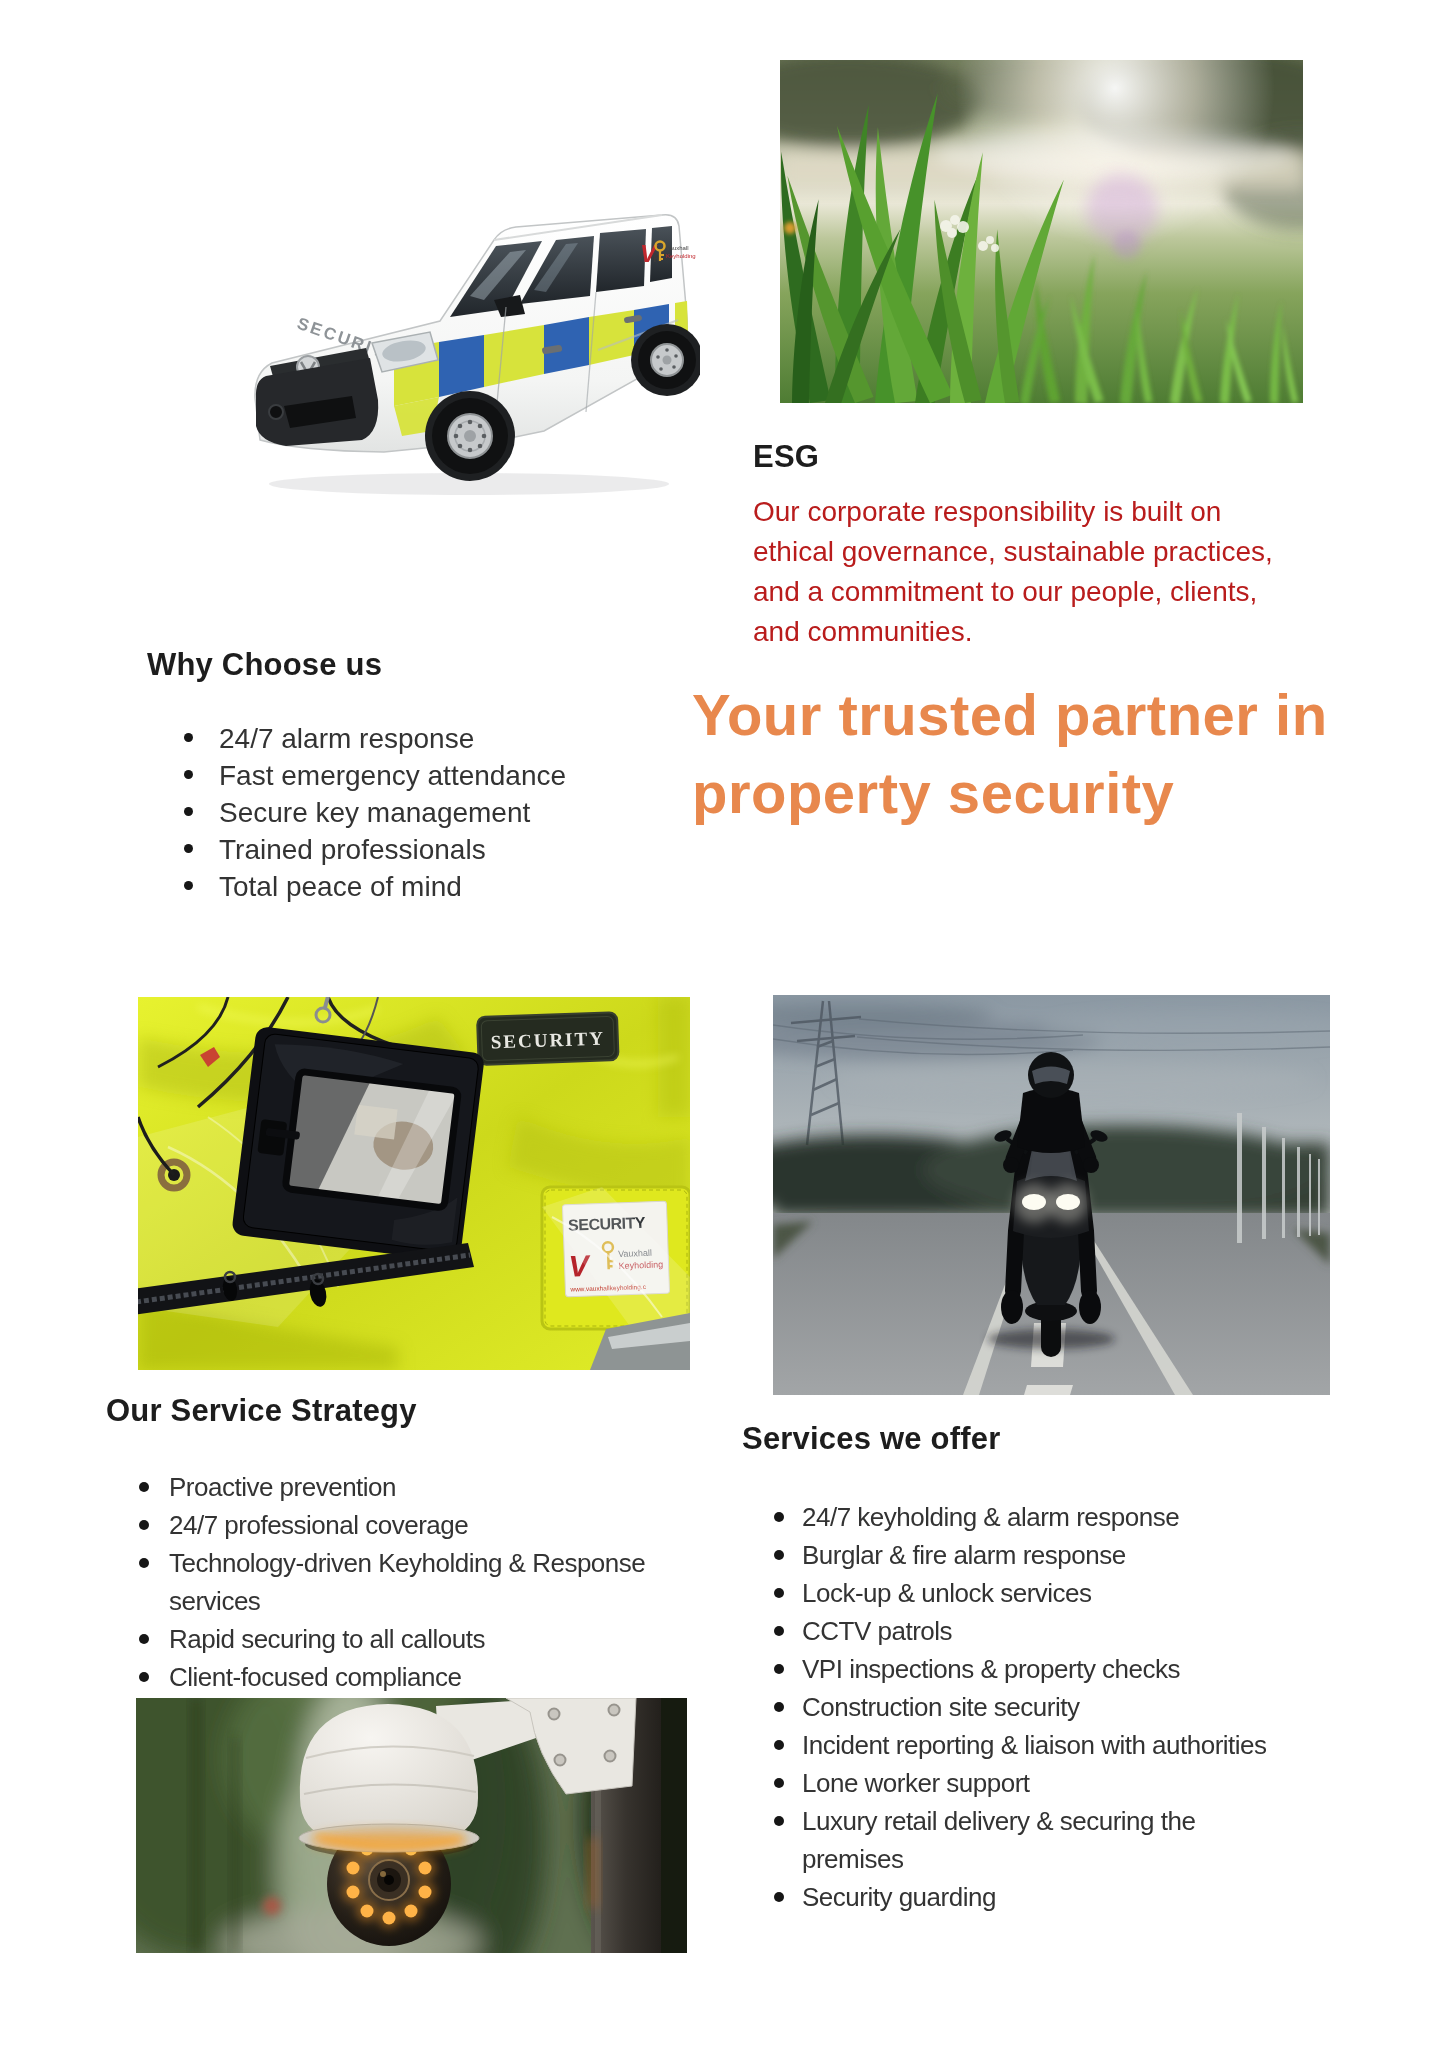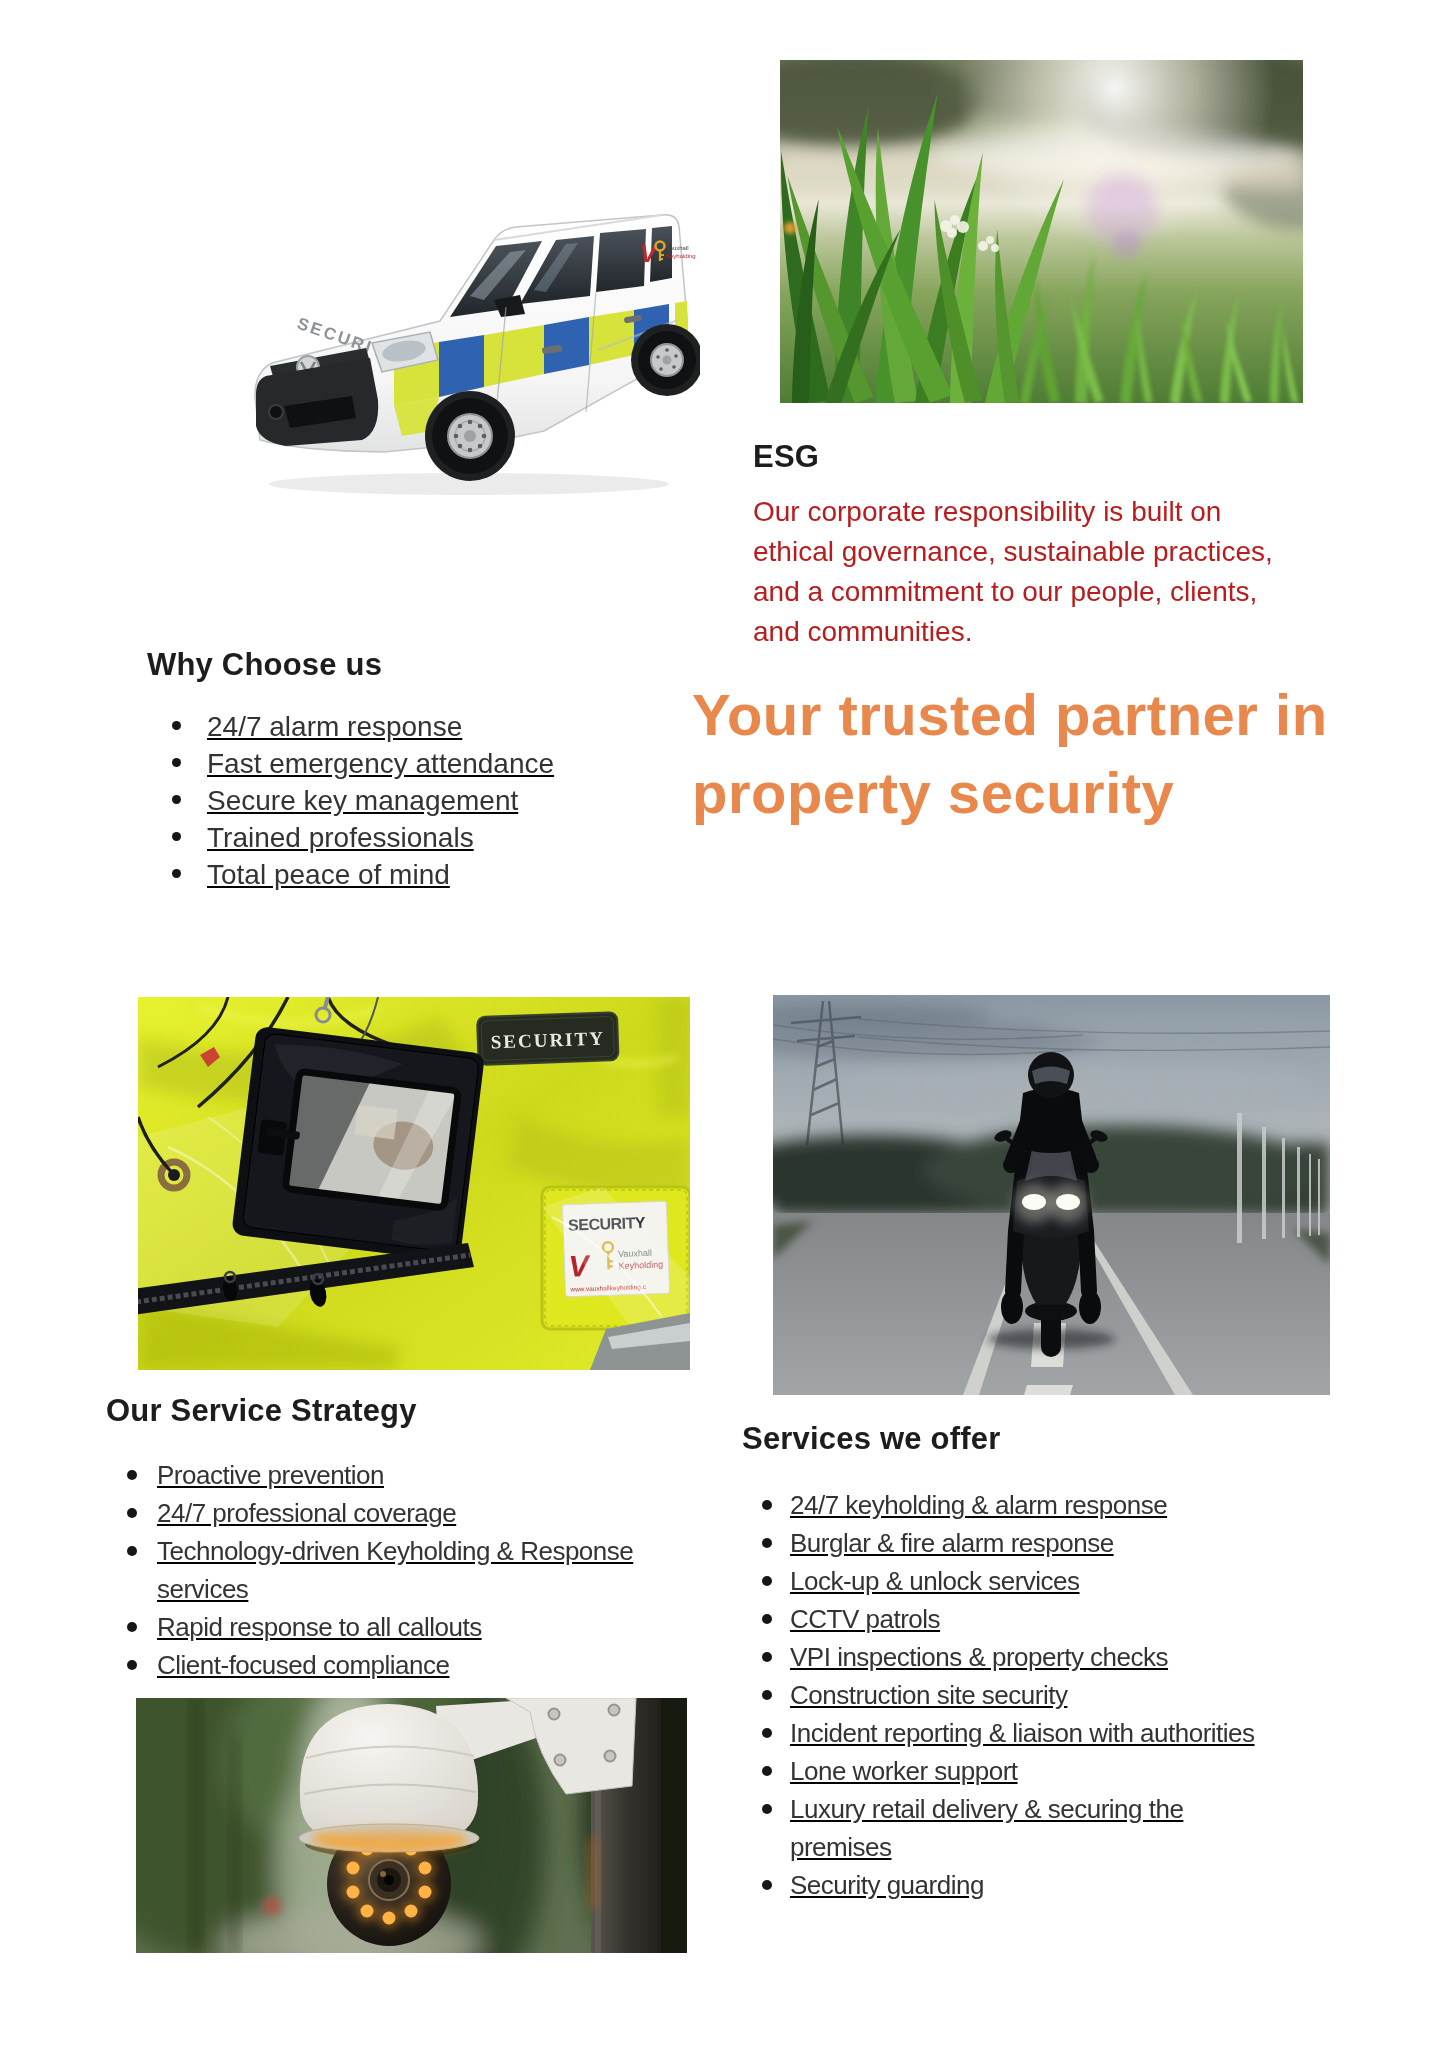--- a/index.html
+++ b/index.html
@@ -4,21 +4,21 @@
 <style>
   html,body{margin:0;padding:0;background:#ffffff;}
   #page{position:relative;width:1440px;height:2052px;background:#ffffff;overflow:hidden;
         font-family:"Liberation Sans",sans-serif;}
   .photo{position:absolute;}
   .photo svg{display:block;}
   .h{position:absolute;font-weight:700;color:#1d1d1d;font-size:31px;line-height:1.1;letter-spacing:.2px;margin-top:10px;}
   .esg-body{position:absolute;left:753px;top:492px;width:545px;font-size:28px;line-height:40px;color:#b91c1c;}
   .hero{position:absolute;left:692px;top:676px;width:680px;text-align:left;
         font-size:58px;line-height:78px;font-weight:700;letter-spacing:.5px;}
-  ul.blist{position:absolute;list-style:none;margin:4px;padding:0;text-decoration:underline;}
+  ul.blist{position:absolute;list-style:none;margin:16px;padding:0;}
   ul.blist li{position:relative;color:#333;}
   ul.blist li .dot{position:absolute;border-radius:50%;background:#161616;}
   ul.why{left:147px;top:704px;width:480px;}
   ul.why li{padding-left:56px;font-size:28px;line-height:37px;}
   ul.why li .dot{left:21px;top:13px;width:9px;height:9px;}
   ul.strategy{left:106px;top:1452px;width:552px;}
   ul.strategy li{padding-left:47px;font-size:26px;line-height:38px;letter-spacing:-.5px;width:500px;}
   ul.strategy li .dot{left:17px;top:14px;width:10px;height:10px;}
   ul.services{left:742px;top:1482px;width:528px;}
   ul.services li{padding-left:44px;font-size:26px;line-height:38px;letter-spacing:-.5px;width:480px;}
@@ -453,21 +453,21 @@
         <span>24/7 professional coverage</span>
       </li>
 
       <li>
         <span class="dot"></span>
         <span>Technology-driven Keyholding &amp; Response services</span>
       </li>
 
       <li>
         <span class="dot"></span>
-        <span>Rapid response to all callouts</span>
+        <span>Rapid securing to all callouts</span>
       </li>
 
       <li>
         <span class="dot"></span>
         <span>Client-focused compliance</span>
       </li>
     </ul>
 
   <div class="h" style="left:742px;top:1412px;">Services we offer</div>
   <ul class="blist services">

